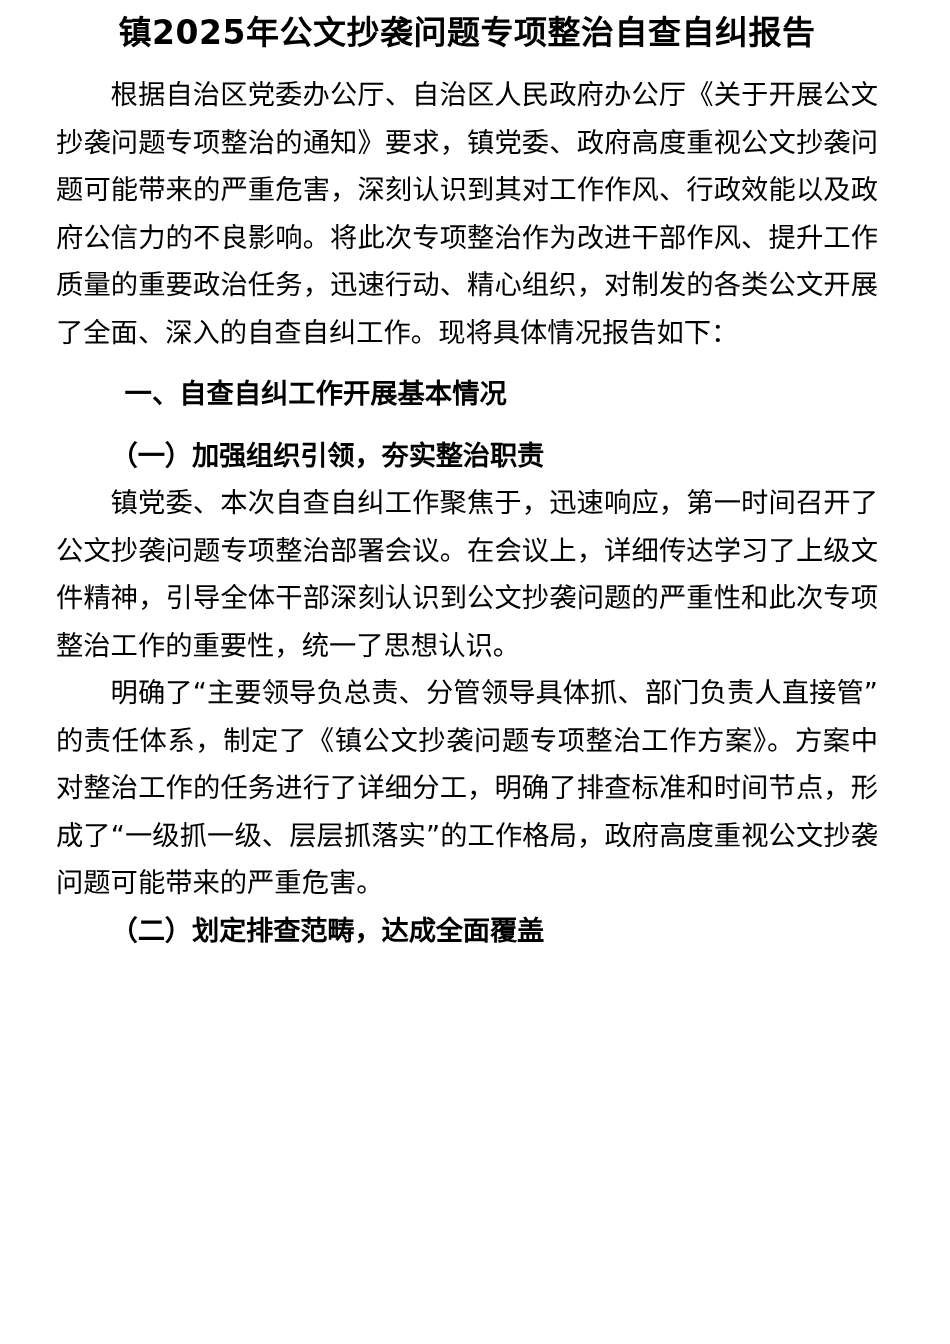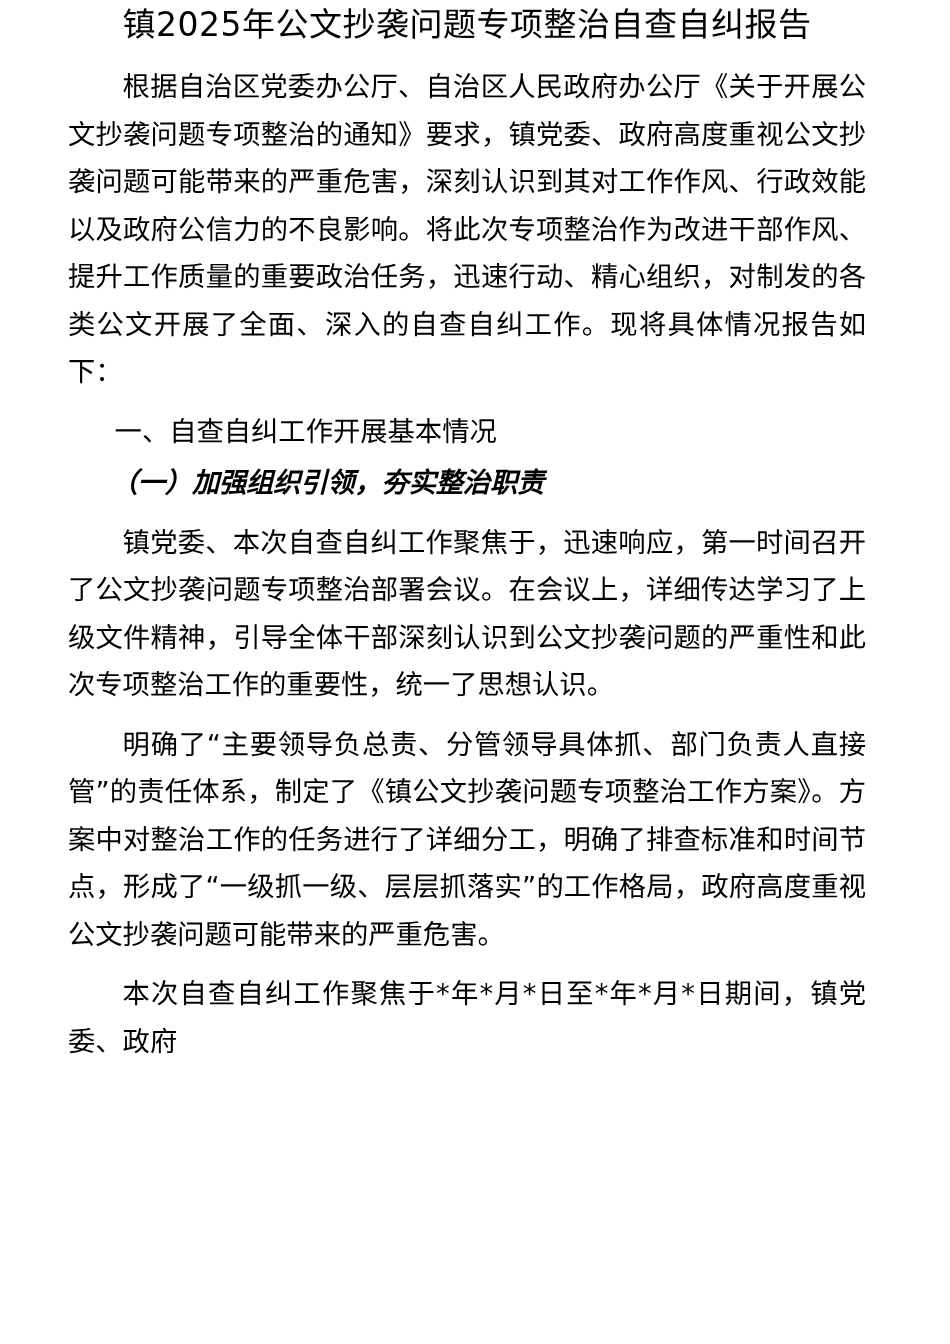--- a/index.html
+++ b/index.html
@@ -21,65 +21,64 @@
     box-sizing: border-box;
   }
   .content {
     position: absolute;
     left: 56px;
     top: 0;
     width: 822px;
   }
   .doc-title {
     font-size: 33px;
-    font-weight: 400;
+    font-weight: 700;
     line-height: 1.25;
     text-align: center;
     letter-spacing: 0.5px;
-    margin: 4px;
+    margin: 12px;
     padding-bottom: 6px;
     white-space: nowrap;
   }
   .para {
     font-size: 27.3px;
     font-weight: 400;
     line-height: 47.5px;
     text-align: justify;
     text-align-last: left;
     text-justify: inter-ideograph;
-    margin: 12px;
+    margin: 0;
     text-indent: 2em;
     letter-spacing: 0;
     word-break: break-all;
   }
   .heading-1 {
     font-size: 27.3px;
-    font-weight: 400;
+    font-weight: 700;
     line-height: 47.5px;
-    margin: 4px;
+    margin: 14px;
     text-indent: 2em;
   }
   .heading-2 {
     font-size: 27.3px;
     font-weight: 700;
     line-height: 47.5px;
     margin: 0;
     text-indent: 2em;
     letter-spacing: -0.2px;
-    font-style: italic;
   }
 </style>
 </head>
 <body>
 
 <div class="page">
   <div class="content">
     <h1 class="doc-title">镇2025年公文抄袭问题专项整治自查自纠报告</h1>
     <div id="body-blocks">
         <p class="para">根据自治区党委办公厅、自治区人民政府办公厅《关于开展公文抄袭问题专项整治的通知》要求，镇党委、政府高度重视公文抄袭问题可能带来的严重危害，深刻认识到其对工作作风、行政效能以及政府公信力的不良影响。将此次专项整治作为改进干部作风、提升工作质量的重要政治任务，迅速行动、精心组织，对制发的各类公文开展了全面、深入的自查自纠工作。现将具体情况报告如下：</p>
         <p class="heading-1">一、自查自纠工作开展基本情况</p>
         <p class="heading-2">（一）加强组织引领，夯实整治职责</p>
         <p class="para">镇党委、本次自查自纠工作聚焦于，迅速响应，第一时间召开了公文抄袭问题专项整治部署会议。在会议上，详细传达学习了上级文件精神，引导全体干部深刻认识到公文抄袭问题的严重性和此次专项整治工作的重要性，统一了思想认识。</p>
         <p class="para">明确了“主要领导负总责、分管领导具体抓、部门负责人直接管”的责任体系，制定了《镇公文抄袭问题专项整治工作方案》。方案中对整治工作的任务进行了详细分工，明确了排查标准和时间节点，形成了“一级抓一级、层层抓落实”的工作格局，政府高度重视公文抄袭问题可能带来的严重危害。</p>
-        <p class="para">本次自查自纠工作聚焦于*年*月*日至*年*月*日期间，镇党委、政府</p>
+        <p class="heading-2">（二）划定排查范畴，达成全面覆盖</p>
       </div>
   </div>
 </div>
 
 </body></html>

